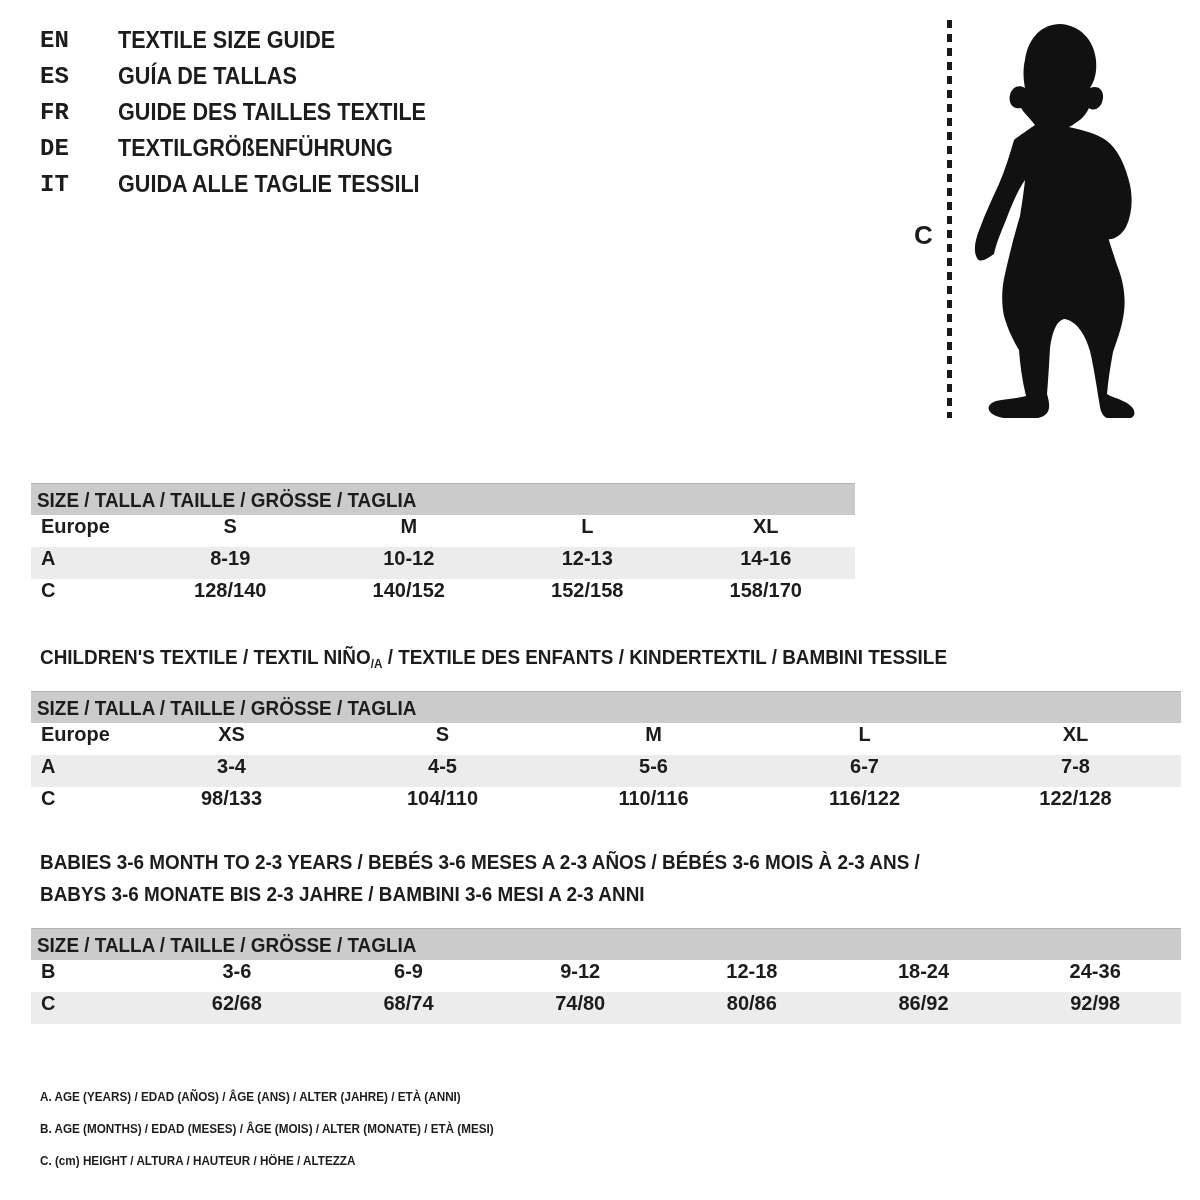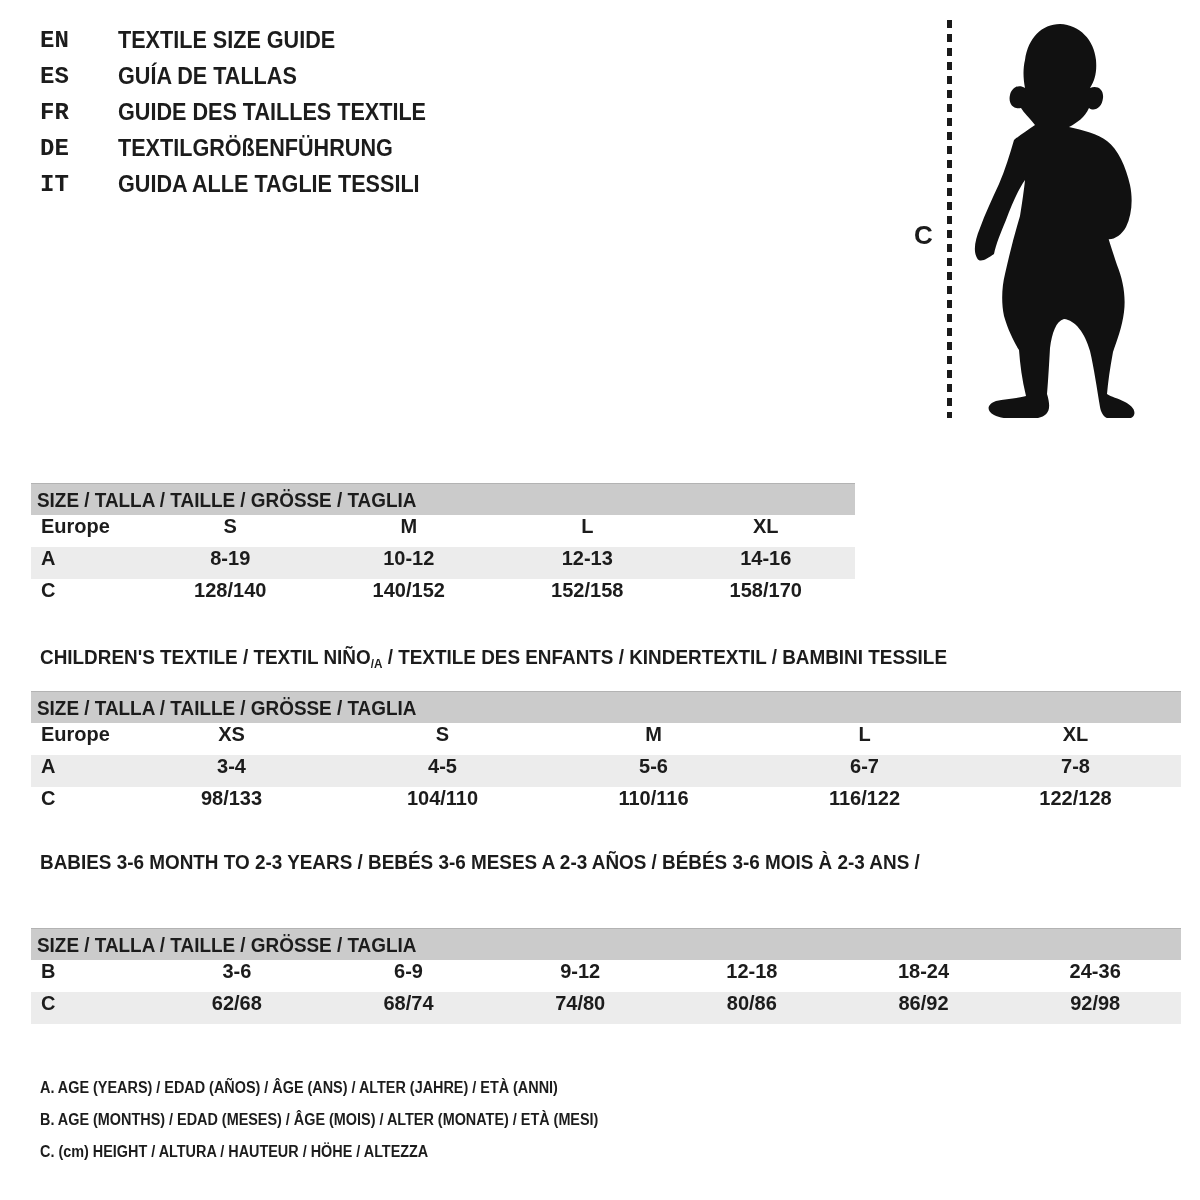--- a/index.html
+++ b/index.html
@@ -45,21 +45,21 @@
   .tlabel { padding-left: 10px; box-sizing: border-box; flex: 0 0 auto; }
   .tcell { flex: 1 1 0; text-align: center; }
   .t-junior { top: 483px; width: 824px; }
   .t-junior .tlabel { width: 110px; }
   .t-children { top: 691px; width: 1150px; }
   .t-children .tlabel { width: 95px; }
   .t-babies { top: 928px; width: 1150px; }
   .t-babies .tlabel { width: 120px; }
   
   .legend { position: absolute; left: 40px; top: 1072px; }
-  .legend-row { display: flex; align-items: center; height: 32px; font-size: 16px; }
+  .legend-row { display: flex; align-items: flex-end; height: 32px; font-size: 13px; }
 </style>
 </head>
 <body>
 
 <div class="page">
 
   <div class="lang-list">
     <div class="lang-row">
       <span class="lang-code">EN</span>
       <span class="cond">TEXTILE SIZE GUIDE</span>
@@ -188,20 +188,21 @@
       <div class="tcell">98/133</div>
       <div class="tcell">104/110</div>
       <div class="tcell">110/116</div>
       <div class="tcell">116/122</div>
       <div class="tcell">122/128</div>
     </div>
   </section>
 
   <div class="sec-title" style="top:846px;">
     <div><span class="cond">BABIES 3-6 MONTH TO 2-3 YEARS / BEBÉS 3-6 MESES A 2-3 AÑOS / BÉBÉS 3-6 MOIS À 2-3 ANS /</span></div>
+    <div><span class="cond">BABYS 3-6 MONATE BIS 2-3 JAHRE / BAMBINI 3-6 MESI A 2-3 ANNI</span></div>
   </div>
   <section class="sizeguide-table t-babies">
     <div class="size-bar">
       <span class="cond">SIZE / TALLA / TAILLE / GRÖSSE / TAGLIA</span>
     </div>
     <div class="trow">
       <div class="tlabel">B</div>
       <div class="tcell">3-6</div>
       <div class="tcell">6-9</div>
       <div class="tcell">9-12</div>

